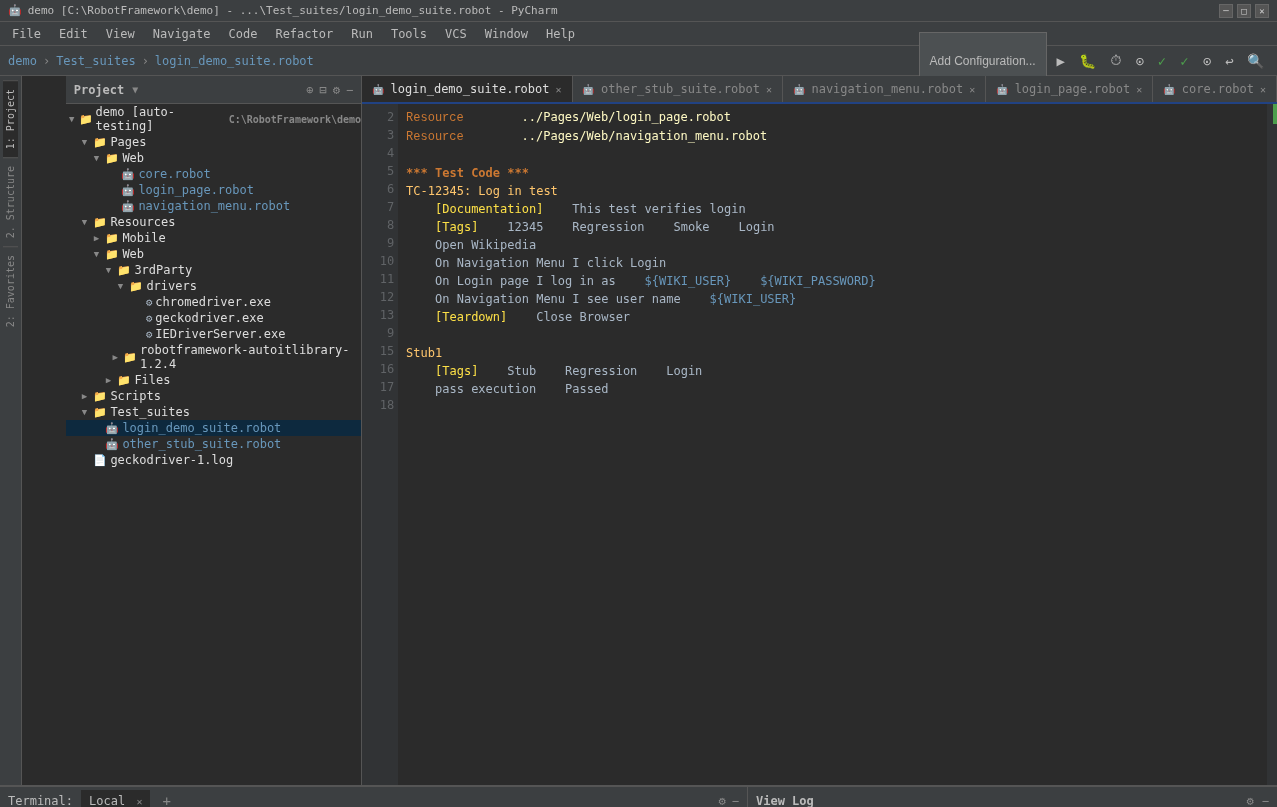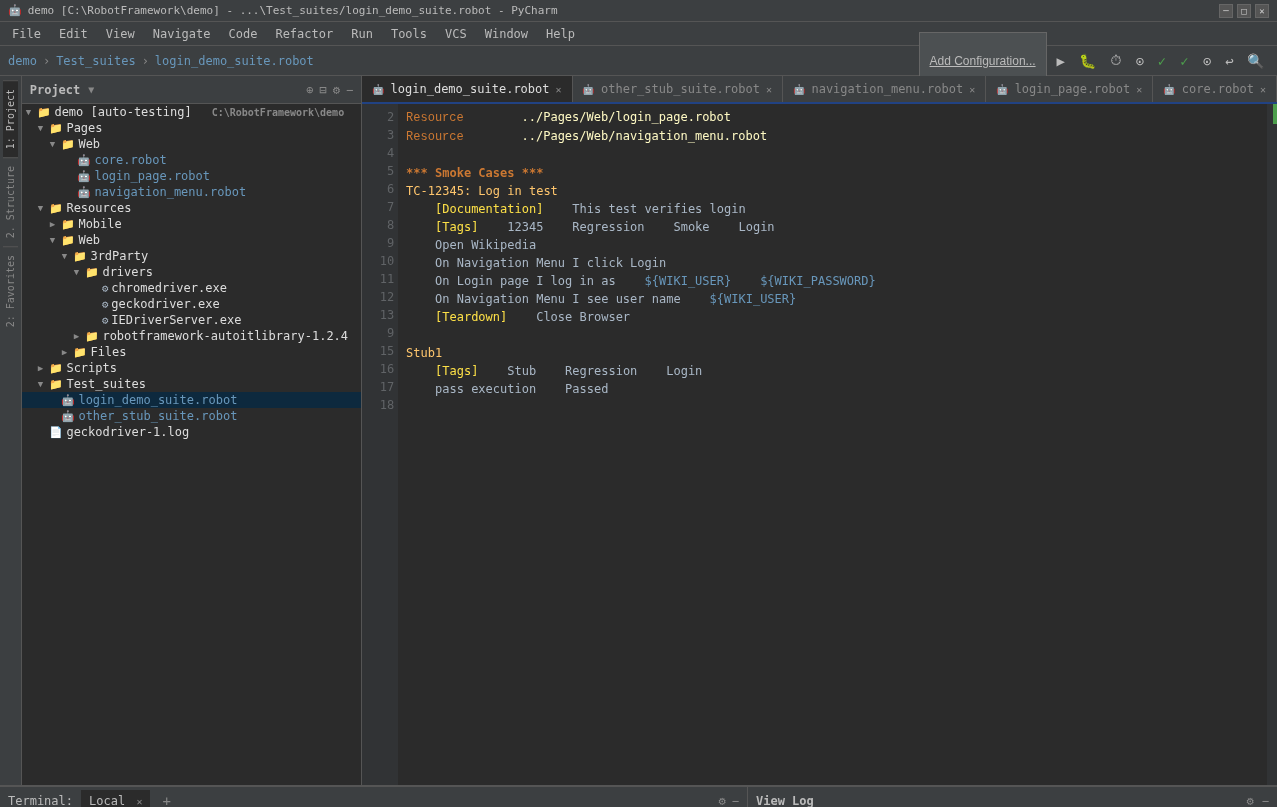--- a/index.html
+++ b/index.html
@@ -13,28 +13,28 @@
 
     
     #menubar { background: #3c3f41; height: 24px; display: flex; align-items: center; padding: 0 4px; border-bottom: 1px solid #555; gap: 2px; }
     .menu-item { padding: 3px 8px; font-size: 12px; color: #bbb; cursor: pointer; }
 
     
     #navbar { background: #3c3f41; height: 30px; display: flex; align-items: center; padding: 0 8px; border-bottom: 1px solid #555; gap: 4px; }
     .breadcrumb-item { font-size: 12px; color: #6897bb; cursor: pointer; }
     .breadcrumb-sep { color: #888; margin: 0 2px; }
     #navbar-right { margin-left: auto; display: flex; align-items: center; gap: 6px; }
-    .add-config-btn { background: #4c5052; border: 1px solid #666; color: #bbb; padding: 21px 10px; font-size: 12px; cursor: pointer; text-decoration: underline; }
+    .add-config-btn { background: #4c5052; border: 1px solid #666; color: #bbb; padding: 21px 10px; font-size: 12px; cursor: pointer; }
     .nav-icon-btn { color: #bbb; cursor: pointer; font-size: 14px; padding: 2px 4px; }
 
     
     #main { display: flex; height: calc(807px - 22px - 24px - 30px - 22px); }
 
     
-    #sidebar { width: 345px; background: #2b2b2b; border-right: 1px solid #555; display: flex; flex-direction: column; }
+    #sidebar { width: 345px; background: #2b2b2b; border-right: 1px solid #555; display: flex; flex-direction: column; padding-left: 44px; }
     #sidebar-header { background: #3c3f41; height: 28px; display: flex; align-items: center; padding: 0 8px; gap: 8px; border-bottom: 1px solid #555; }
     .sidebar-title { font-size: 12px; color: #bbb; font-weight: bold; }
     .sidebar-icons { margin-left: auto; display: flex; gap: 6px; }
     .sidebar-icon { color: #888; cursor: pointer; font-size: 12px; }
 
     
     #project-tree { flex: 1; overflow-y: auto; overflow-x: hidden; }
     .tree-item { display: flex; align-items: center; padding: 1px 0; cursor: pointer; }
     .tree-item.selected { background: #0d293e; }
     .tree-indent { display: inline-block; }
@@ -365,21 +365,21 @@
         <div>13</div>
         <div>9</div>
         <div>15</div>
         <div>16</div>
         <div>17</div>
         <div>18</div>
       </div>
       <div id="code-content"><span class="kw-keyword">Resource</span>        <span class="kw-string">../Pages/Web/login_page.robot</span>
 <span class="kw-keyword">Resource</span>        <span class="kw-string">../Pages/Web/navigation_menu.robot</span>
 
-<span class="kw-section">*** Smoke Cases ***</span>
+<span class="kw-section">*** Test Code ***</span>
 <span class="kw-testname">TC-12345: Log in test</span>
     <span class="kw-tag">[Documentation]</span>    <span class="kw-white">This test verifies login</span>
     <span class="kw-tag">[Tags]</span>    <span class="kw-white">12345    Regression    Smoke    Login</span>
     <span class="kw-white">Open Wikipedia</span>
     <span class="kw-white">On Navigation Menu I click Login</span>
     <span class="kw-white">On Login page I log in as    </span><span class="kw-var">${WIKI_USER}</span>    <span class="kw-var">${WIKI_PASSWORD}</span>
     <span class="kw-white">On Navigation Menu I see user name    </span><span class="kw-var">${WIKI_USER}</span>
     <span class="kw-tag">[Teardown]</span>    <span class="kw-white">Close Browser</span>
 
 <span class="kw-testname">Stub1</span>

